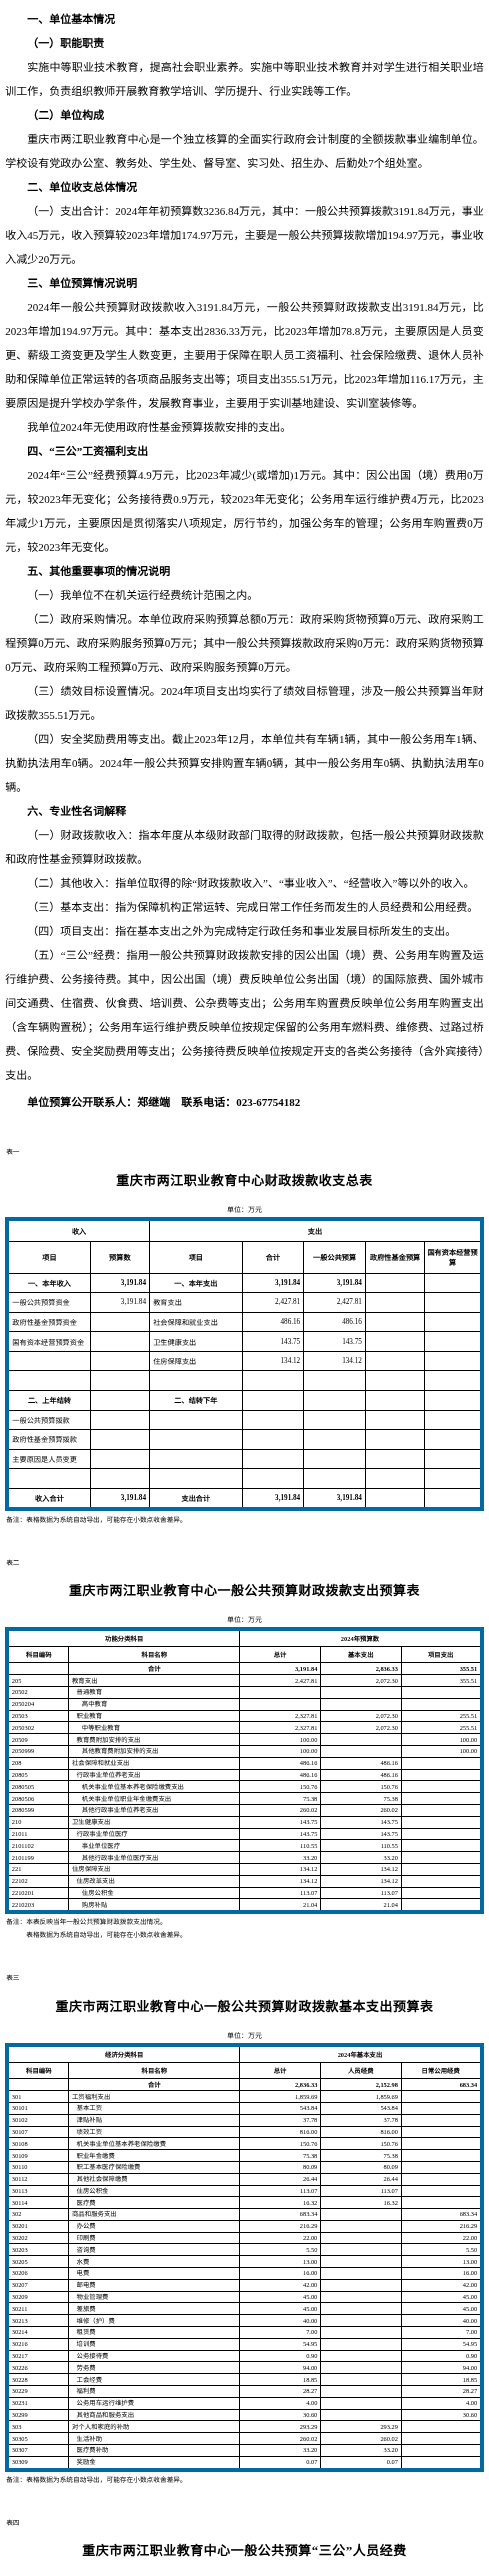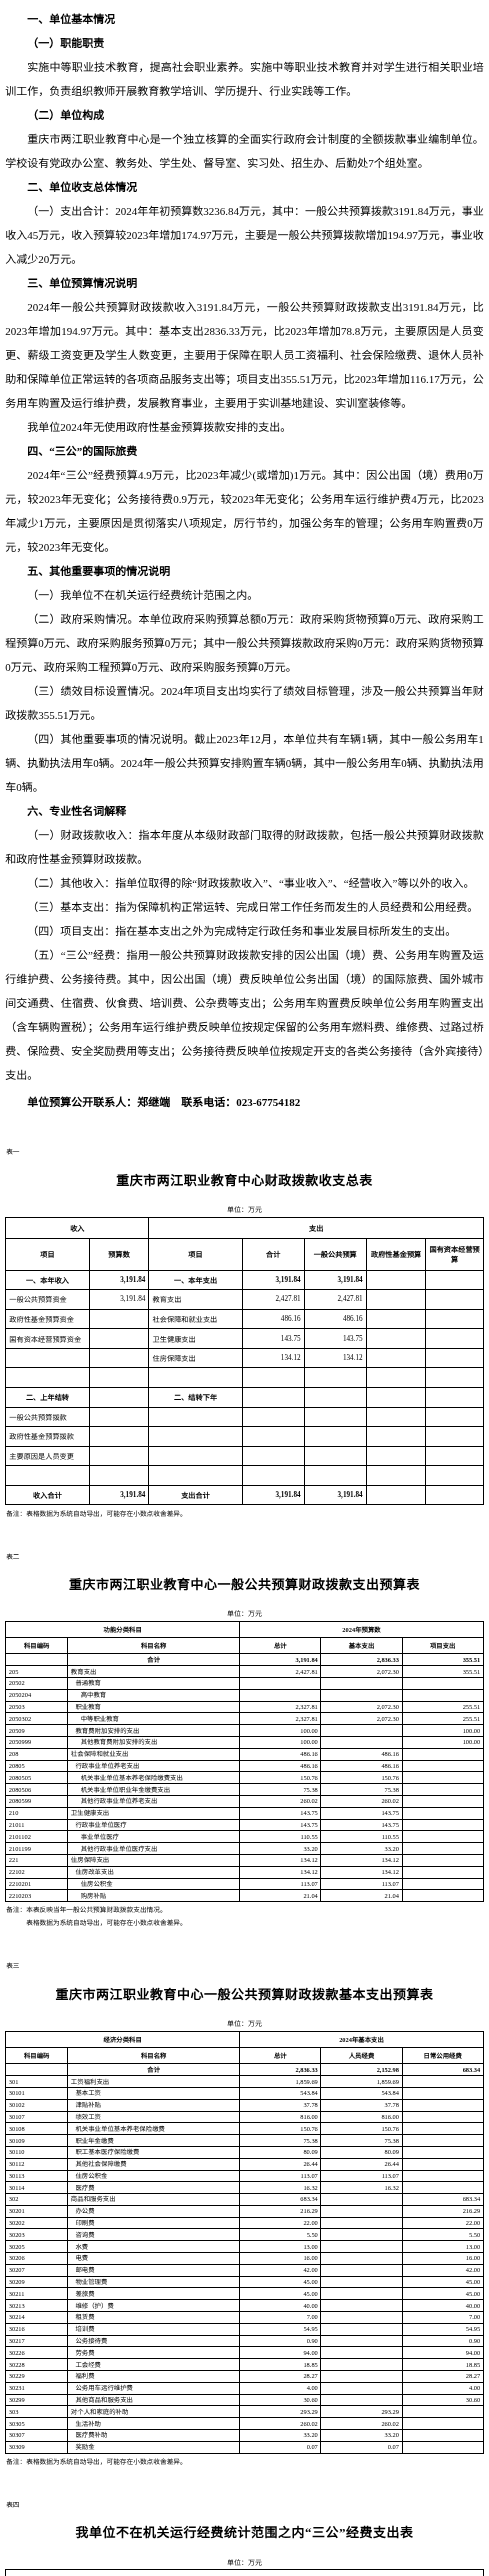--- a/index.html
+++ b/index.html
@@ -8,21 +8,21 @@
   
   .para{margin:0;text-indent:2em;font-size:11px;line-height:24px;text-align:justify;}
   .para.h{font-weight:bold;}
   .para.contact{font-weight:bold;margin-top:3.1px;}
   
   .tsec{margin-top:32px;}
   .tlabel{font-size:6.7px;margin:0 0 13.4px 1px;}
   .ttitle{font-size:13px;font-weight:bold;text-align:center;margin:0 0 15.5px 0;letter-spacing:0.5px;}
   .tmeta{display:flex;justify-content:center;align-items:flex-end;font-size:7px;margin:0 1px 2.6px 1px;}
   .tmeta-left{font-weight:bold;}
-  table.grid{border-collapse:collapse;width:100%;table-layout:fixed;border:1px solid #0369a1;}
+  table.grid{border-collapse:collapse;width:100%;table-layout:fixed;border:4px solid #0369a1;}
   table.grid th,table.grid td{border:0.5px solid #000;overflow:hidden;word-break:break-all;vertical-align:middle;}
   table.grid th{font-weight:bold;text-align:center;}
   .a-l{text-align:left}.a-r{text-align:right}.a-c{text-align:center}
   .strong{font-weight:bold;}
   .ind1{padding-left:7.2px !important;}
   .ind2{padding-left:12.4px !important;}
   
   table.mid th{font-size:7.2px;padding:5.2px 2.1px;}
   table.mid td{font-size:7.2px;padding:2.6px 3.1px;height:13.4px;}
   table.dense th{font-size:6.4px;padding:3.1px 1.5px;}
@@ -36,29 +36,29 @@
   <section>
     <div>
         <p class="para h">一、单位基本情况</p>
         <p class="para h">（一）职能职责</p>
         <p class="para p">实施中等职业技术教育，提高社会职业素养。实施中等职业技术教育并对学生进行相关职业培训工作，负责组织教师开展教育教学培训、学历提升、行业实践等工作。</p>
         <p class="para h">（二）单位构成</p>
         <p class="para p">重庆市两江职业教育中心是一个独立核算的全面实行政府会计制度的全额拨款事业编制单位。学校设有党政办公室、教务处、学生处、督导室、实习处、招生办、后勤处7个组处室。</p>
         <p class="para h">二、单位收支总体情况</p>
         <p class="para p">（一）支出合计：2024年年初预算数3236.84万元，其中：一般公共预算拨款3191.84万元，事业收入45万元，收入预算较2023年增加174.97万元，主要是一般公共预算拨款增加194.97万元，事业收入减少20万元。</p>
         <p class="para h">三、单位预算情况说明</p>
-        <p class="para p">2024年一般公共预算财政拨款收入3191.84万元，一般公共预算财政拨款支出3191.84万元，比2023年增加194.97万元。其中：基本支出2836.33万元，比2023年增加78.8万元，主要原因是人员变更、薪级工资变更及学生人数变更，主要用于保障在职人员工资福利、社会保险缴费、退休人员补助和保障单位正常运转的各项商品服务支出等；项目支出355.51万元，比2023年增加116.17万元，公务用车购置及运行维护费，发展教育事业，主要用于实训基地建设、实训室装修等。</p>
+        <p class="para p">2024年一般公共预算财政拨款收入3191.84万元，一般公共预算财政拨款支出3191.84万元，比2023年增加194.97万元。其中：基本支出2836.33万元，比2023年增加78.8万元，主要原因是人员变更、薪级工资变更及学生人数变更，主要用于保障在职人员工资福利、社会保险缴费、退休人员补助和保障单位正常运转的各项商品服务支出等；项目支出355.51万元，比2023年增加116.17万元，主要原因是提升学校办学条件，发展教育事业，主要用于实训基地建设、实训室装修等。</p>
         <p class="para p">我单位2024年无使用政府性基金预算拨款安排的支出。</p>
-        <p class="para h">四、“三公”的国际旅费</p>
+        <p class="para h">四、“三公”工资福利支出</p>
         <p class="para p">2024年“三公”经费预算4.9万元，比2023年减少(或增加)1万元。其中：因公出国（境）费用0万元，较2023年无变化；公务接待费0.9万元，较2023年无变化；公务用车运行维护费4万元，比2023年减少1万元，主要原因是贯彻落实八项规定，厉行节约，加强公务车的管理；公务用车购置费0万元，较2023年无变化。</p>
         <p class="para h">五、其他重要事项的情况说明</p>
         <p class="para p">（一）我单位不在机关运行经费统计范围之内。</p>
         <p class="para p">（二）政府采购情况。本单位政府采购预算总额0万元：政府采购货物预算0万元、政府采购工程预算0万元、政府采购服务预算0万元；其中一般公共预算拨款政府采购0万元：政府采购货物预算0万元、政府采购工程预算0万元、政府采购服务预算0万元。</p>
         <p class="para p">（三）绩效目标设置情况。2024年项目支出均实行了绩效目标管理，涉及一般公共预算当年财政拨款355.51万元。</p>
-        <p class="para p">（四）其他重要事项的情况说明。截止2023年12月，本单位共有车辆1辆，其中一般公务用车1辆、执勤执法用车0辆。2024年一般公共预算安排购置车辆0辆，其中一般公务用车0辆、执勤执法用车0辆。</p>
+        <p class="para p">（四）安全奖励费用等支出。截止2023年12月，本单位共有车辆1辆，其中一般公务用车1辆、执勤执法用车0辆。2024年一般公共预算安排购置车辆0辆，其中一般公务用车0辆、执勤执法用车0辆。</p>
         <p class="para h">六、专业性名词解释</p>
         <p class="para p">（一）财政拨款收入：指本年度从本级财政部门取得的财政拨款，包括一般公共预算财政拨款和政府性基金预算财政拨款。</p>
         <p class="para p">（二）其他收入：指单位取得的除“财政拨款收入”、“事业收入”、“经营收入”等以外的收入。</p>
         <p class="para p">（三）基本支出：指为保障机构正常运转、完成日常工作任务而发生的人员经费和公用经费。</p>
         <p class="para p">（四）项目支出：指在基本支出之外为完成特定行政任务和事业发展目标所发生的支出。</p>
         <p class="para p">（五）“三公”经费：指用一般公共预算财政拨款安排的因公出国（境）费、公务用车购置及运行维护费、公务接待费。其中，因公出国（境）费反映单位公务出国（境）的国际旅费、国外城市间交通费、住宿费、伙食费、培训费、公杂费等支出；公务用车购置费反映单位公务用车购置支出（含车辆购置税）；公务用车运行维护费反映单位按规定保留的公务用车燃料费、维修费、过路过桥费、保险费、安全奖励费用等支出；公务接待费反映单位按规定开支的各类公务接待（含外宾接待）支出。</p>
         <p class="para contact">单位预算公开联系人：郑继端　联系电话：023-67754182</p>
       </div>
   </section>
   <div id="tables-root">
@@ -647,21 +647,21 @@
               <td class="a-r">0.07</td>
               <td class="a-r">0.07</td>
               <td class="a-r"></td>
             </tr>
           </tbody>
         </table>
         <div class="tnote">备注：表格数据为系统自动导出，可能存在小数点收舍差异。</div>
       </section>
       <section class="tsec">
         <div class="tlabel">表四</div>
-        <h2 class="ttitle">我单位不在机关运行经费统计范围之内“三公”经费支出表</h2>
+        <h2 class="ttitle">重庆市两江职业教育中心一般公共预算“三公”人员经费</h2>
         <div class="tmeta">
           <span class="tmeta-left"></span>
           <span class="tmeta-right">单位：万元</span>
         </div>
         <table class="grid mid">
           <colgroup>
             <col style="width: 17%;">
             <col style="width: 17.5%;">
             <col style="width: 17%;">
             <col style="width: 17.5%;">

